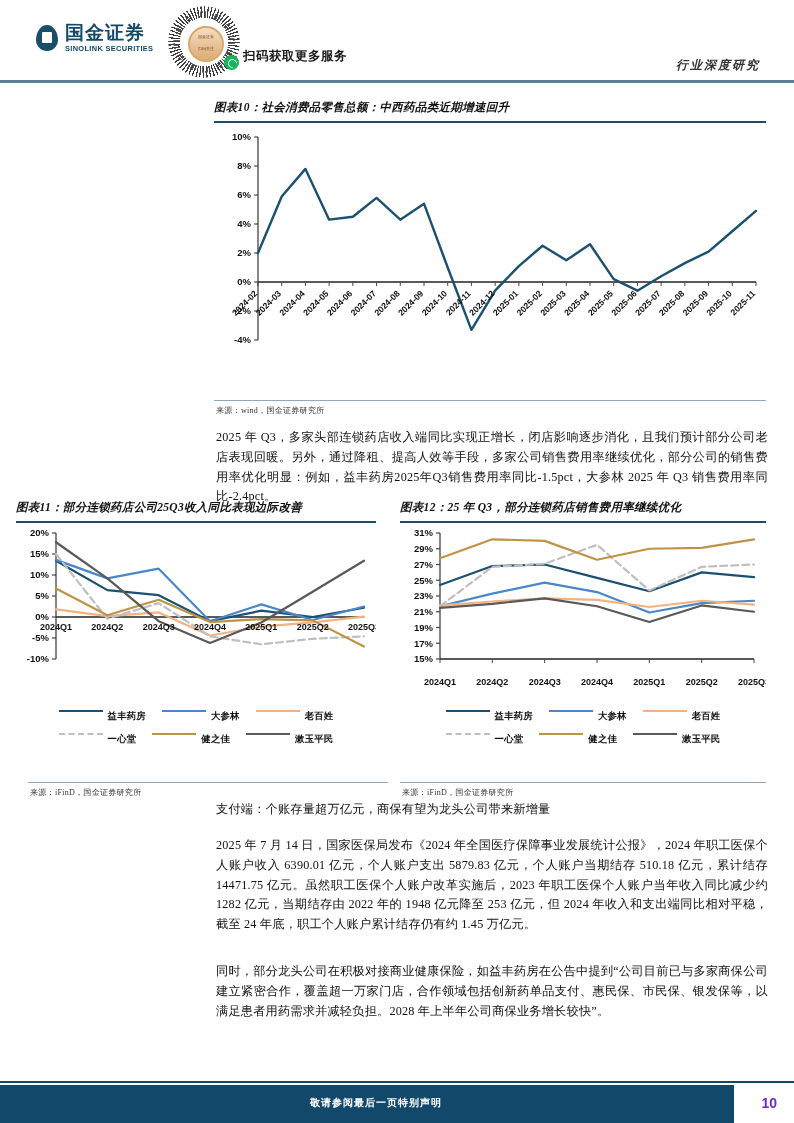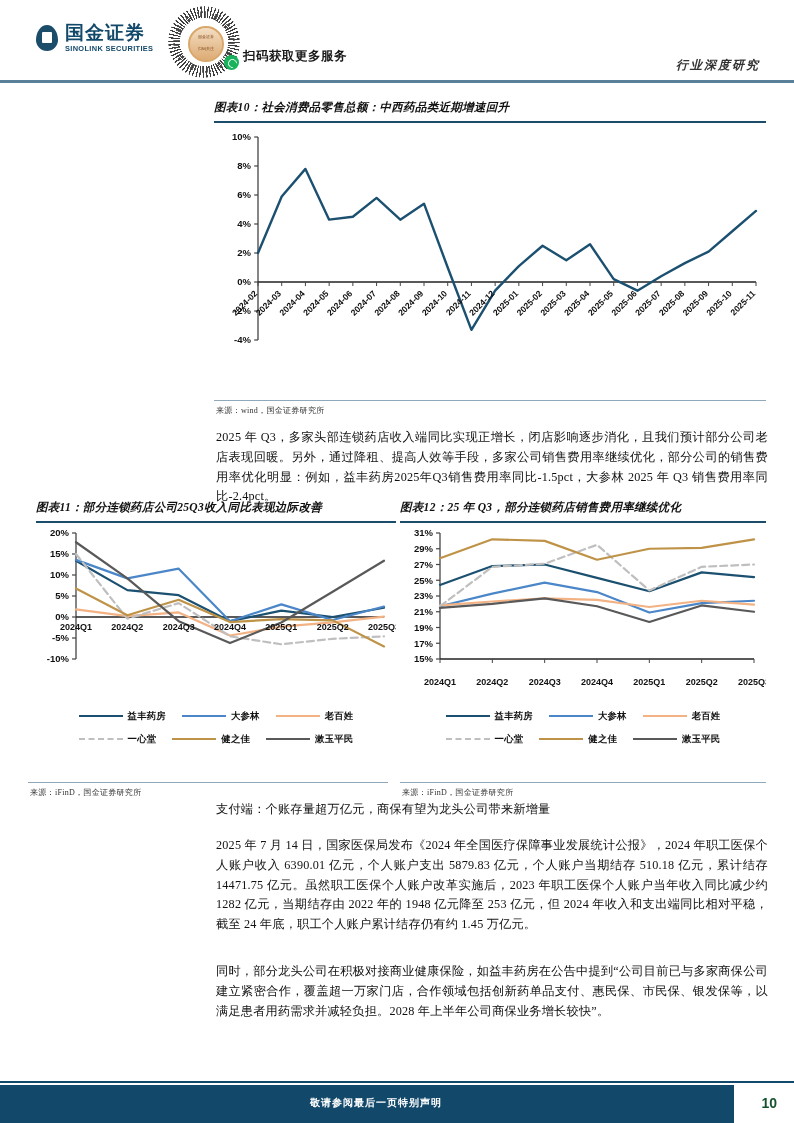--- a/index.html
+++ b/index.html
@@ -75,44 +75,44 @@
   .f10-src{position:absolute;left:216px;top:405px;font-family:Liberation Serif, serif;}
 
   
   .para{
     font-size:12.2px;color:#111;line-height:1.62;text-align:justify;
     letter-spacing:.2px;
   }
   .p1{position:absolute;left:216px;top:428px;width:552px;}
 
   
-  .f11{position:absolute;left:36px;top:500px;width:360px;}
+  .f11{position:absolute;left:16px;top:500px;width:360px;}
   .f12{position:absolute;left:400px;top:500px;width:366px;}
   .f11 .fig-rule{margin-top:6px;width:360px;}
   .f12 .fig-rule{margin-top:6px;width:366px;}
   .sub-chart{position:relative;height:180px;}
   .legend{position:relative;height:52px;margin-top:2px;}
   .legend-row{display:flex;justify-content:center;gap:16px;align-items:center;height:23px;}
-  .leg{display:flex;align-items:center;gap:5px;}
+  .leg{display:flex;gap:5px;}
   .leg-line{width:44px;height:0;border-top-width:2.6px;border-top-style:solid;}
   .leg-label{font-size:9.4px;color:#111;font-weight:bold;letter-spacing:.2px;}
   .bottom-src-rule{position:absolute;height:1px;background:#8fa9bb;}
   .bottom-src{position:absolute;}
 
   .p2{position:absolute;left:216px;top:800px;width:552px;}
   .p3{position:absolute;left:216px;top:836px;width:552px;}
   .p4{position:absolute;left:216px;top:915px;width:552px;}
   .p5{position:absolute;left:216px;top:962px;width:552px;}
 
   
   .footer-rule{position:absolute;left:0;top:1081px;width:794px;height:1.6px;background:#12486a;}
   .footer-bar{position:absolute;left:0;top:1085px;width:794px;height:38px;background:#12486a;}
   .footer-text{position:absolute;left:310px;top:1096px;font-size:10px;color:#ffffff;font-weight:bold;letter-spacing:1px;}
   .footer-pagebox{position:absolute;right:0;top:1085px;width:60px;height:38px;background:#ffffff;}
-  .footer-page{position:absolute;right:17px;top:1095px;font-family:"Liberation Sans",sans-serif;font-size:14px;color:#14532d;font-weight:bold;margin-left:20px;}
+  .footer-page{position:absolute;right:17px;top:1095px;font-family:"Liberation Sans",sans-serif;font-size:14px;color:#6d28d9;font-weight:bold;margin-left:20px;}
 
   svg text{font-family:"Liberation Sans",sans-serif;}
 </style>
 </head>
 <body>
 
 <div class="page">
 
   <div class="header">
     <div class="logo-wrap">

